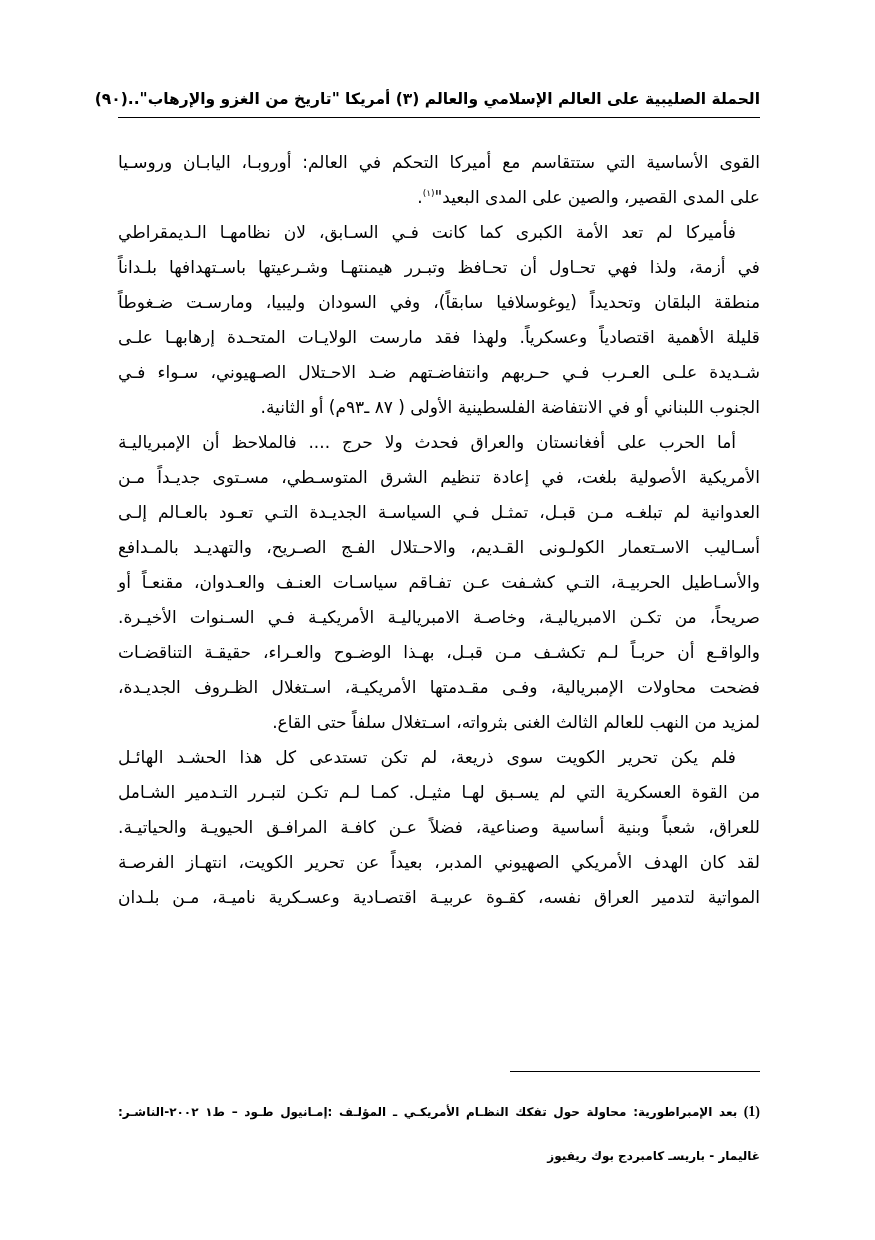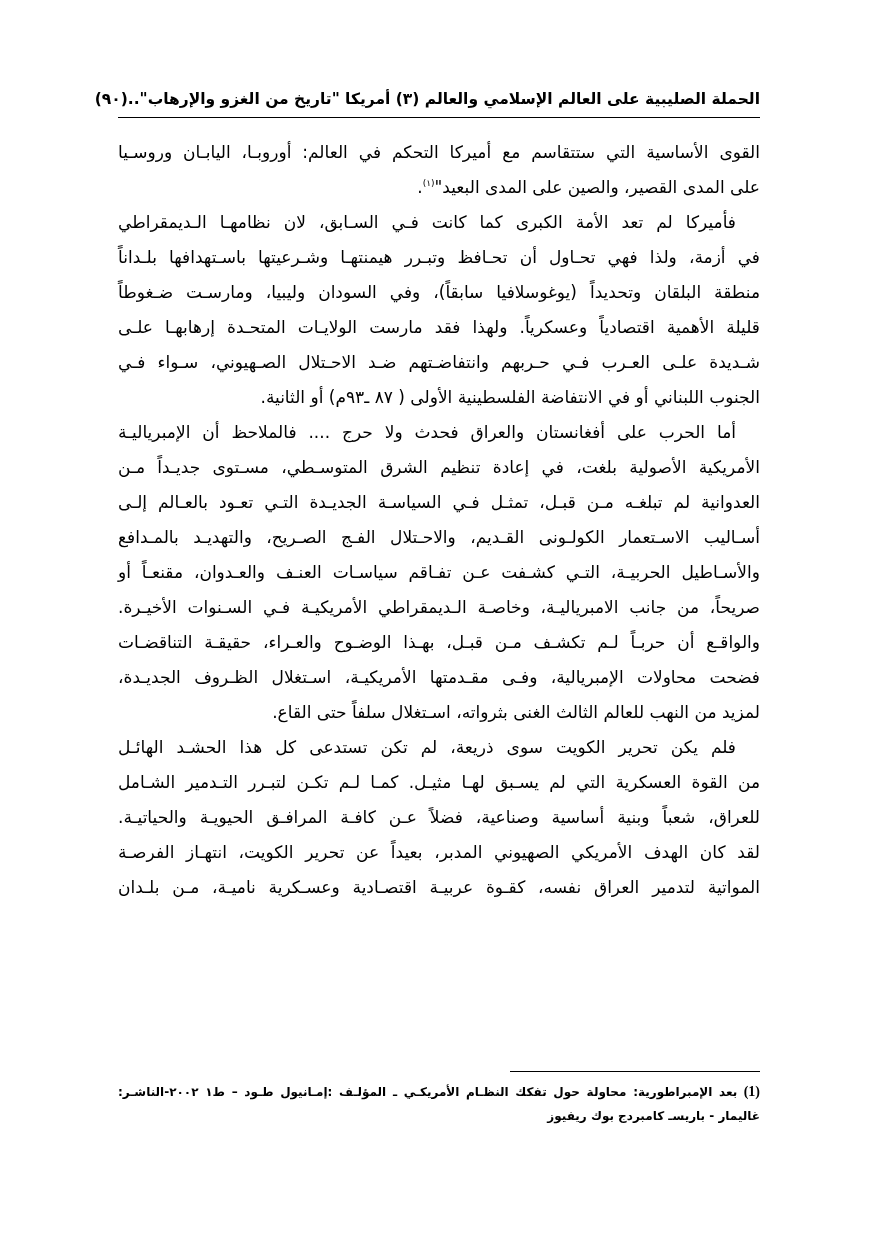--- a/index.html
+++ b/index.html
@@ -15,40 +15,40 @@
     font-family: "DejaVu Sans", sans-serif; font-weight: bold; font-size: 15.5px;
   }
   .running-header .title { white-space: nowrap; }
   .running-header .pagenum { white-space: nowrap; direction: rtl; }
   .header-rule {
     position: absolute; left: 118px; top: 117px; width: 642px; height: 0;
     border-top: 1.5px solid #000;
   }
 
   .body-text {
-    position: absolute; left: 118px; top: 135px; width: 642px;
+    position: absolute; left: 118px; top: 145px; width: 642px;
     direction: rtl; font-family: "DejaVu Sans", sans-serif; font-size: 17px;
   }
   .line {
     height: 35px; line-height: 35px; white-space: nowrap;
     text-align: justify; text-align-last: justify;
   }
   .line.last { text-align-last: right; }
   .line.indent { padding-right: 24px; }
   sup { font-size: 9px; vertical-align: super; line-height: 0; }
 
   .footnote-rule {
     position: absolute; left: 510px; top: 1071px; width: 250px; height: 0;
     border-top: 1.2px solid #000;
   }
   .footnotes {
     position: absolute; left: 118px; top: 1080px; width: 642px;
     direction: rtl; font-family: "DejaVu Sans", sans-serif; font-size: 12px;
   }
-  .fn-line { height: 24px; line-height: 24px; white-space: nowrap; }
+  .fn-line { height: 24px; line-height: 24px; white-space: nowrap; margin-top: 20px; }
   .fn-line.justify { text-align: justify; text-align-last: justify; }
   .fn-mark { font-family: "Liberation Serif", serif; font-weight: bold; font-size: 14px; }
   .fn-bold { font-weight: bold; }
 </style>
 </head>
 <body>
 
 <div class="page">
 
   <div class="running-header">
@@ -64,21 +64,21 @@
     <div class="line">في أزمة، ولذا فهي تحـاول أن تحـافظ وتبـرر هيمنتهـا وشـرعيتها باسـتهدافها بلـداناً</div>
     <div class="line">منطقة البلقان وتحديداً (يوغوسلافيا سابقاً)، وفي السودان وليبيا، ومارسـت ضـغوطاً</div>
     <div class="line">قليلة الأهمية اقتصادياً وعسكرياً. ولهذا فقد مارست الولايـات المتحـدة إرهابهـا علـى</div>
     <div class="line">شـديدة علـى العـرب فـي حـربهم وانتفاضـتهم ضـد الاحـتلال الصـهيوني، سـواء فـي</div>
     <div class="line last">الجنوب اللبناني أو في الانتفاضة الفلسطينية الأولى ( ٨٧ ـ٩٣م) أو الثانية.</div>
     <div class="line indent">أما الحرب على أفغانستان والعراق فحدث ولا حرج .... فالملاحظ أن الإمبرياليـة</div>
     <div class="line">الأمريكية الأصولية بلغت، في إعادة تنظيم الشرق المتوسـطي، مسـتوى جديـداً مـن</div>
     <div class="line">العدوانية لم تبلغـه مـن قبـل، تمثـل فـي السياسـة الجديـدة التـي تعـود بالعـالم إلـى</div>
     <div class="line">أسـاليب الاسـتعمار الكولـونى القـديم، والاحـتلال الفـج الصـريح، والتهديـد بالمـدافع</div>
     <div class="line">والأسـاطيل الحربيـة، التـي كشـفت عـن تفـاقم سياسـات العنـف والعـدوان، مقنعـاً أو</div>
-    <div class="line">صريحاً، من جانب الامبرياليـة، وخاصـة الـديمقراطي الأمريكيـة فـي السـنوات الأخيـرة.</div>
+    <div class="line">صريحاً، من تكـن الامبرياليـة، وخاصـة الامبرياليـة الأمريكيـة فـي السـنوات الأخيـرة.</div>
     <div class="line">والواقـع أن حربـاً لـم تكشـف مـن قبـل، بهـذا الوضـوح والعـراء، حقيقـة التناقضـات</div>
     <div class="line">فضحت محاولات الإمبريالية، وفـى مقـدمتها الأمريكيـة، اسـتغلال الظـروف الجديـدة،</div>
     <div class="line last">لمزيد من النهب للعالم الثالث الغنى بثرواته، اسـتغلال سلفاً حتى القاع.</div>
     <div class="line indent">فلم يكن تحرير الكويت سوى ذريعة، لم تكن تستدعى كل هذا الحشـد الهائـل</div>
     <div class="line">من القوة العسكرية التي لم يسـبق لهـا مثيـل. كمـا لـم تكـن لتبـرر التـدمير الشـامل</div>
     <div class="line">للعراق، شعباً وبنية أساسية وصناعية، فضلاً عـن كافـة المرافـق الحيويـة والحياتيـة.</div>
     <div class="line">لقد كان الهدف الأمريكي الصهيوني المدبر، بعيداً عن تحرير الكويت، انتهـاز الفرصـة</div>
     <div class="line">المواتية لتدمير العراق نفسه، كقـوة عربيـة اقتصـادية وعسـكرية ناميـة، مـن بلـدان</div>
   </div>
 

